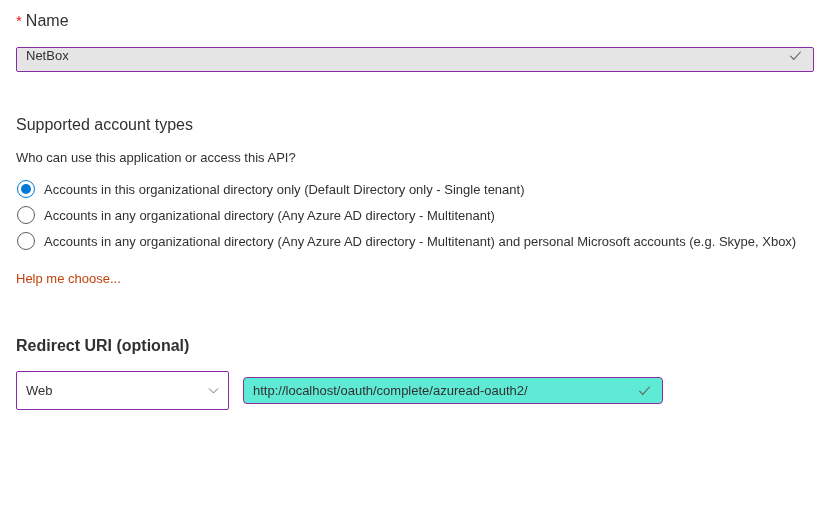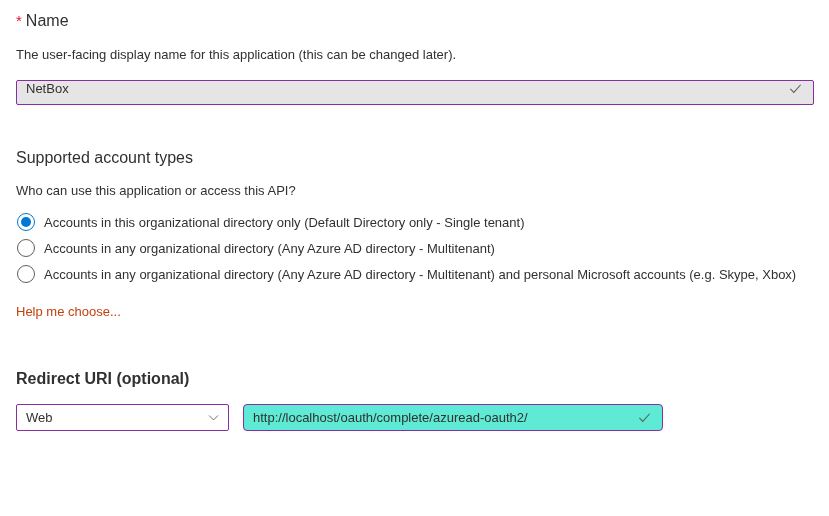--- a/index.html
+++ b/index.html
@@ -103,21 +103,21 @@
   .redirect-section { margin-top: 48px; font-weight: bold; }
   .redirect-desc { margin-top: 12px; max-width: 800px; }
 
   .uri-row {
     margin-top: 15px;
     display: flex;
     align-items: center;
   }
   .platform-select {
     width: 213px;
-    height: 27px;
+    height: 39px;
     border: 1.5px solid #8a2da5;
     border-radius: 2px;
     background: #ffffff;
     display: flex;
     align-items: center;
     justify-content: space-between;
     padding: 0 8px 0 9px;
     cursor: pointer;
     flex: 0 0 auto;
   }
@@ -139,21 +139,20 @@
 </head>
 <body>
 
 <div class="page">
 
   
   <div class="section-title">
     <span class="required-marker">*</span><span>Name</span>
   </div>
 
-  <div class="desc name-desc">The user-facing display name for this application (this can be changed later).</div>
 
   <div class="name-input-wrap">
     <input class="text-input" type="text" value="NetBox" style="">
     <span class="valid-check">
       <svg class="icon" width="15" height="15" viewBox="0 0 16 16">
         <path d="M2.5 8.5 L6.2 12.2 L13.5 4" stroke="#605e5c" stroke-width="1.1" fill="none"></path>
       </svg>
     </span>
   </div>
 

